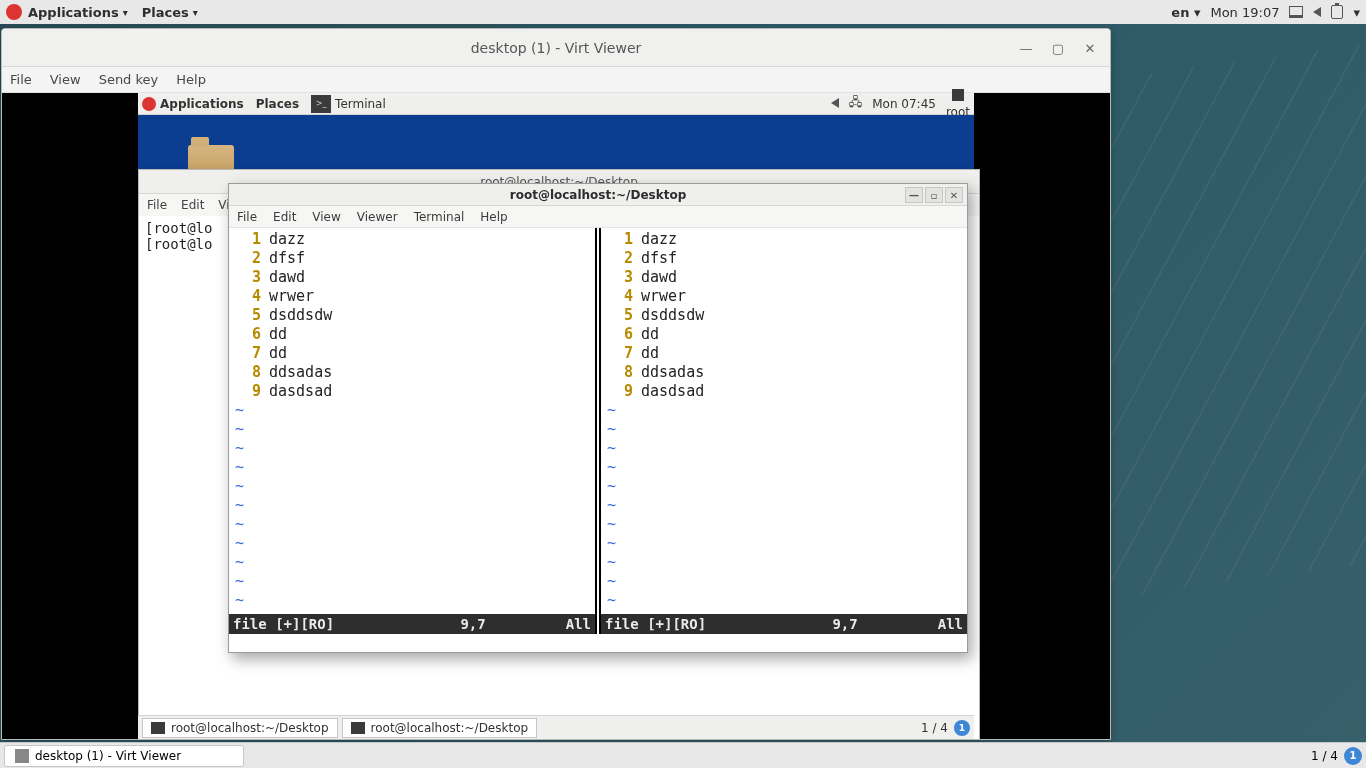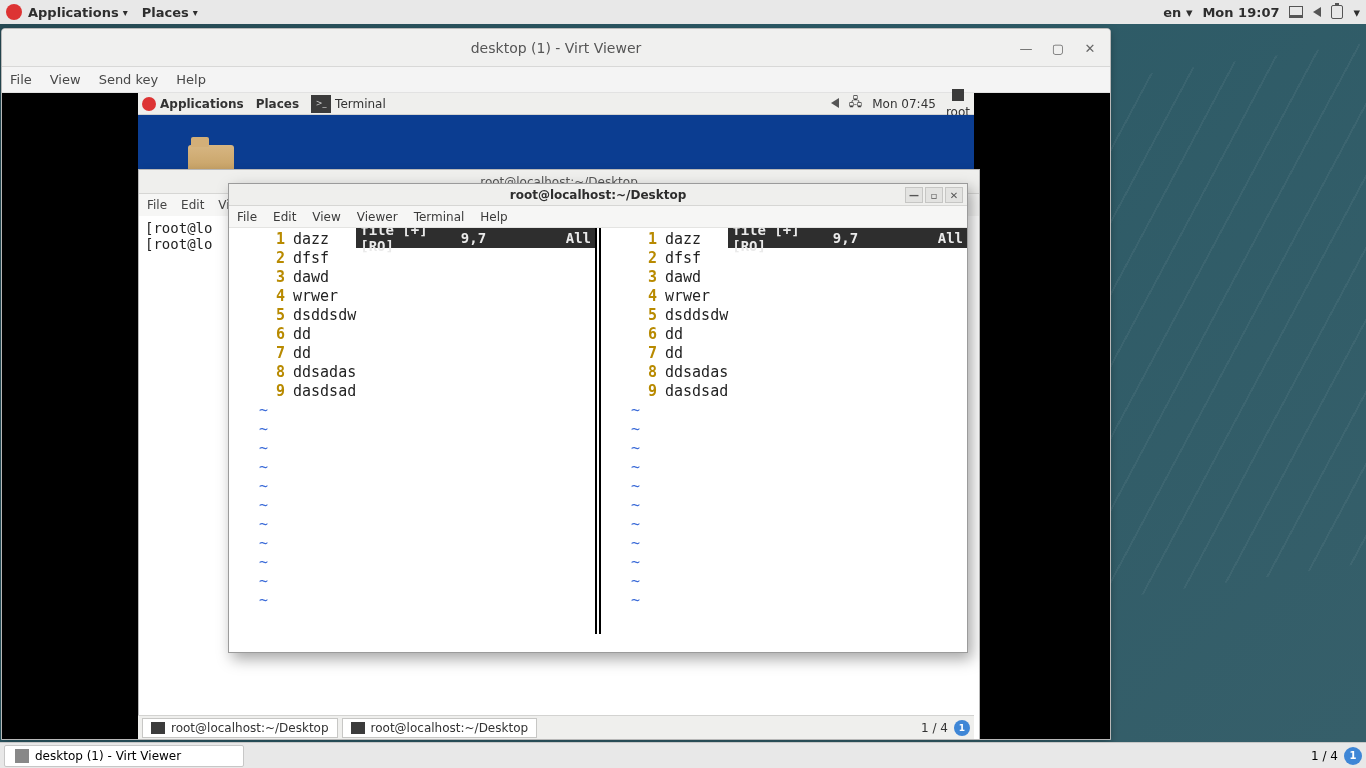--- a/index.html
+++ b/index.html
@@ -6,21 +6,21 @@
   body { font-family: "DejaVu Sans", "Liberation Sans", sans-serif; font-size: 13px; background: #2e3436; width: 1366px; height: 768px; overflow: hidden; position: relative; }
 
   
   .outer-topbar { position: absolute; top: 0; left: 0; right: 0; height: 24px; background: #e8e8e8; display: flex; align-items: center; padding: 0 6px; color: #2e2e2e; font-weight: bold; }
   .outer-topbar .fedora { width:16px; height:16px; border-radius:50%; background:#d33; margin-right:6px; }
   .outer-topbar .menu { margin-right: 14px; display: flex; align-items: center; font-size:13px; font-weight:bold; }
   .outer-topbar .menu .arrow { margin-left:4px; font-size:10px; }
   .outer-topbar .spacer { flex: 1; }
   .outer-topbar .tray { display: flex; align-items: center; gap: 10px; }
   .outer-topbar .tray span { display: flex; }
-  .outer-topbar .clock { font-weight: bold; }
+  .outer-topbar .clock { font-weight: normal; }
   .tray-icon { width:14px; height:14px; display:inline-block; }
 
   
   .desktop-bg { position:absolute; top:24px; left:0; right:0; bottom:26px; background: linear-gradient(135deg,#274b55 0%, #2c5a66 40%, #365f6a 100%); overflow:hidden; }
   .desktop-bg::before { content:""; position:absolute; right:-40px; top:40px; width:380px; height:520px; background: repeating-linear-gradient(120deg, rgba(255,255,255,0.05) 0 2px, transparent 2px 36px); transform: skewY(-8deg); }
 
   
   .outer-taskbar { position:absolute; left:0; right:0; bottom:0; height:26px; background:#e8e8e8; border-top:1px solid #c7c7c7; display:flex; align-items:center; padding:0 4px; }
   .outer-taskbar .task { display:flex; align-items:center; height:22px; padding:0 10px; margin-right:4px; background:#f5f5f5; border:1px solid #c7c7c7; border-radius:2px; font-size:12px; min-width:240px; }
   .outer-taskbar .task.active { background:#ffffff; }
@@ -58,21 +58,21 @@
   .back-window .bw-menu { height:22px; background:#f6f6f5; display:flex; align-items:center; gap:14px; padding:0 8px; font-size:12px; color:#444; }
   .back-window .bw-body { background:#fff; font-family:"DejaVu Sans Mono", monospace; font-size:14px; padding:4px 6px; color:#222; height:calc(100% - 46px); }
 
   
   .front-window { position:absolute; top:90px; left:226px; width:740px; height:470px; background:#f6f6f5; border:1px solid #9b9b9b; box-shadow: 4px 6px 14px rgba(0,0,0,.35); display:flex; flex-direction:column; }
   .front-window .fw-title { height:22px; background:#efefed; display:flex; align-items:center; justify-content:center; position:relative; font-size:12px; color:#2d2d2d; font-weight:bold; border-bottom:1px solid #d6d6d4; }
   .fw-title .win-controls { position:absolute; right:4px; top:3px; display:flex; gap:2px; }
   .fw-title .win-controls div { width:18px; height:16px; background:#e3e3e1; border:1px solid #c6c6c4; font-size:10px; color:#555; display:flex; align-items:center; justify-content:center; cursor:pointer; }
   .front-window .fw-menu { height:22px; background:#f6f6f5; display:flex; align-items:center; gap:16px; padding:0 8px; font-size:12px; color:#3b3b3b; border-bottom:1px solid #e4e4e2; }
   .front-window .fw-body { flex:1; background:#fff; font-family:"DejaVu Sans Mono","Liberation Mono",monospace; font-size:15px; color:#222; display:flex; position:relative; }
-  .vim-pane { flex:1; display:flex; flex-direction:row; overflow:hidden;padding-left:24px; }
+  .vim-pane { flex:1; display:flex; flex-direction:column; overflow:hidden; }
   .vim-sep { width:6px; background:#fff; border-left:2px solid #000; border-right:2px solid #000; }
   .vim-lines { flex:1; padding:2px 0 0 6px; }
   .vim-lines .line { white-space:pre; line-height:19px; height:19px; }
   .vim-lines .ln { color:#b88a00; display:inline-block; width:26px; text-align:right; margin-right:8px; font-weight:bold; }
   .vim-lines .cursor-line { }
   .vim-tilde { color:#3a6ad8; }
   .vim-status { height:20px; background:#2e2e2e; color:#eaeaea; font-family:"DejaVu Sans Mono",monospace; font-size:14px; display:flex; align-items:center; padding:0 4px; font-weight:bold; }
   .vim-status .sp { flex:1; }
   .front-window .fw-cmdline { height:18px; background:#fff; }
 

